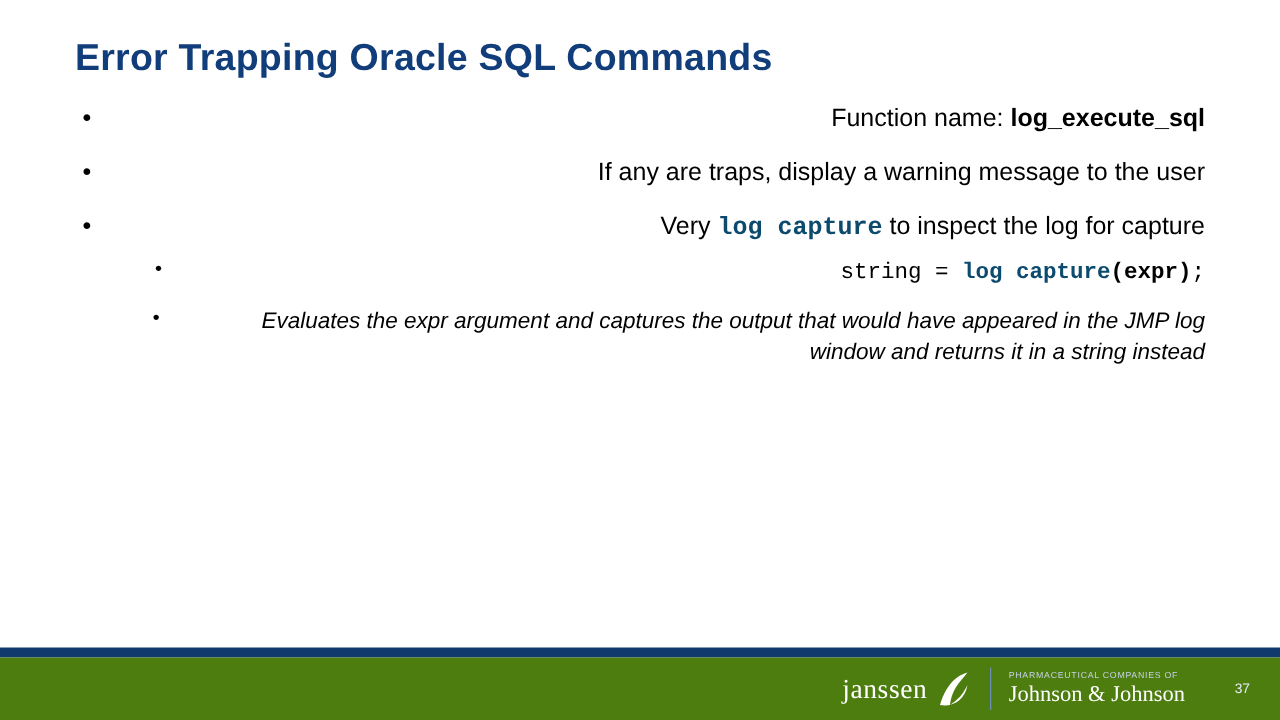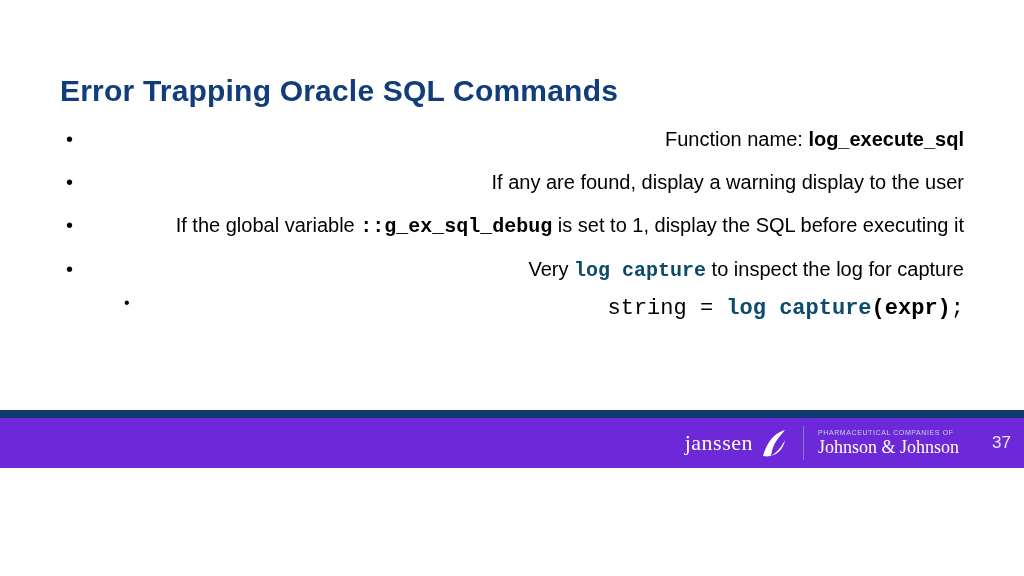--- a/index.html
+++ b/index.html
@@ -7,24 +7,23 @@
     padding: 0;
     width: 1024px;
     height: 576px;
     font-family: Verdana, Geneva, sans-serif;
     background: #fff;
     overflow: hidden;
     position: relative;
   }
   .slide {
     width: 1024px;
-    height: 424px;
+    height: 576px;
     position: relative;
     box-sizing: border-box;
-    margin-top: 44px;
   }
   .title {
     color: #113d7a;
     font-weight: 700;
     font-size: 30px;
     padding: 30px 0 0 60px;
     letter-spacing: 0.2px;
   }
   .content {
     padding: 18px 60px 0 60px;
@@ -52,21 +51,21 @@
     color: #000;
   }
   ul.inner {
     list-style: none;
     margin: 10px 0 0 0;
     padding: 0;
   }
   ul.inner > li {
     position: relative;
     padding-left: 40px;
-    font-size: 22px;
+    font-size: 18px;
     line-height: 1.35;
     margin-bottom: 14px;
   }
   ul.inner > li::before {
     content: "•";
     position: absolute;
     left: 14px;
     top: 0;
     font-size: 16px;
     color: #000;
@@ -87,25 +86,25 @@
   .footer .bar-top {
     position: absolute;
     left: 0; top: 0;
     width: 100%; height: 8px;
     background: #103a6e;
   }
   .footer .bar-main {
     position: absolute;
     left: 0; top: 8px;
     width: 100%; height: 50px;
-    background: #6d28d9;
+    background: #4d7c0f;
     display: flex;
     align-items: center;
     justify-content: flex-end;
-    padding-right: 13px;
+    padding-right: 24px;
     box-sizing: border-box;
     color: #fff;
   }
   .brand-group {
     display: flex;
     align-items: center;
     gap: 14px;
   }
   .janssen {
     display: flex;
@@ -136,21 +135,21 @@
     color: #c6d2e6;
     text-transform: uppercase;
   }
   .jnj-script {
     font-family: "Brush Script MT", "Segoe Script", cursive;
     font-size: 18px;
     color: #fff;
     margin-top: 1px;
   }
   .pagenum {
-    font-size: 17px;
+    font-size: 11px;
     color: #e4ebf5;
     margin-left: 18px;
     min-width: 20px;
     text-align: right;
   }
 </style>
 </head>
 <body>
 
 <div class="slide">
@@ -158,34 +157,32 @@
   <div class="title">Error Trapping Oracle SQL Commands</div>
 
   <div class="content">
     <ul class="outer">
 
       <li>
         <span>Function name: </span><span class="bold">log_execute_sql</span>
       </li>
 
 
-      <li>If any are found, display a warning display to the user</li>
-
-      <li>
-        <span>If the global variable </span><span class="mono bold">::g_ex_sql_debug</span><span> is set to 1, display the SQL before executing it</span>
-      </li>
+      <li>If any are traps, display a warning message to the user</li>
+
 
 
       <li>
         <span>Very </span><span class="mono bold blue">log capture</span><span> to inspect the log for capture</span>
 
         <ul class="inner">
           <li class="mono">
             <span>string = </span><span class="bold blue">log capture</span><span class="bold">(expr)</span><span>;</span>
           </li>
+          <li class="italic" style="font-family: Verdana, Geneva, sans-serif;">Evaluates the expr argument and captures the output that would have appeared in the JMP log window and returns it in a string instead</li>
         </ul>
       </li>
 
     </ul>
   </div>
 
   <div class="footer">
     <div class="bar-top"></div>
     <div class="bar-main">
       <div class="brand-group">

